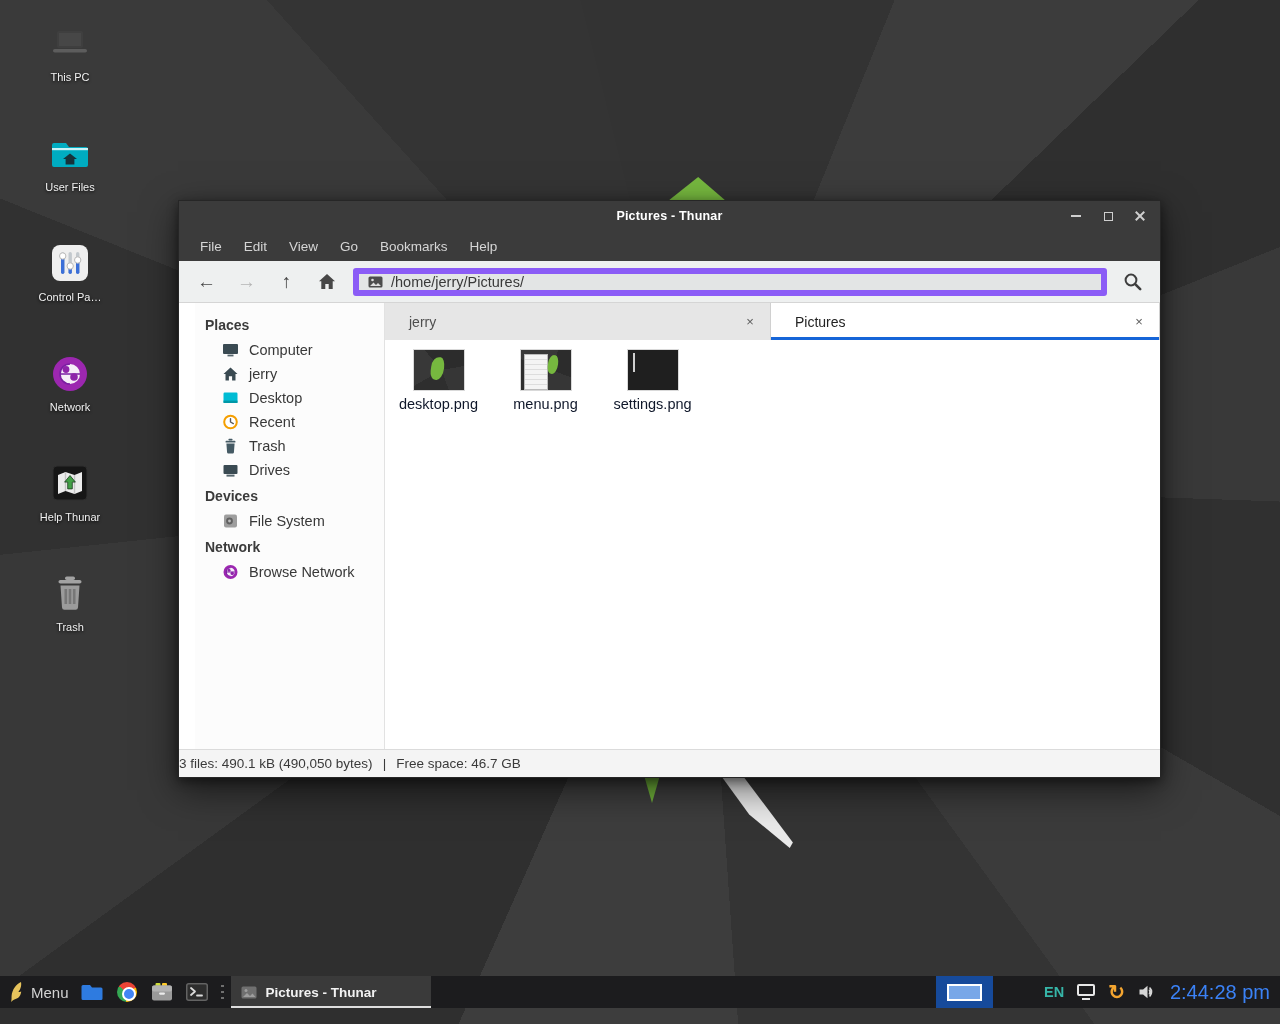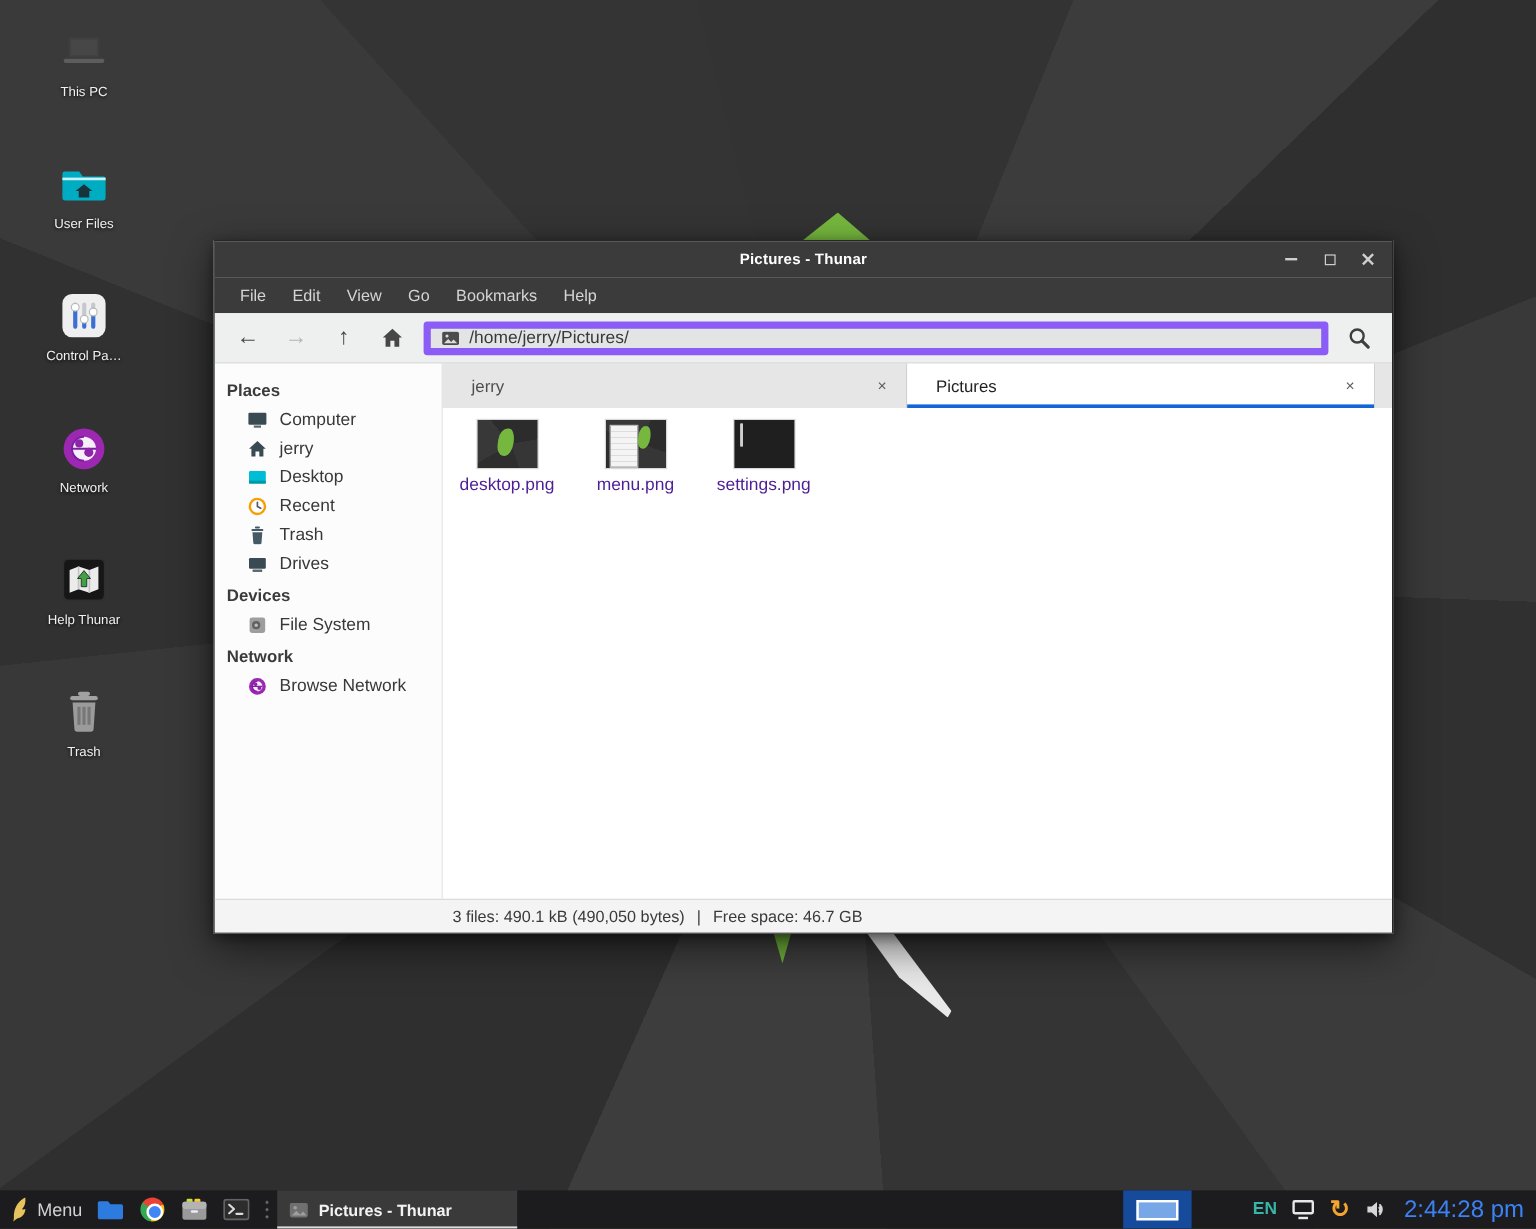--- a/index.html
+++ b/index.html
@@ -61,21 +61,21 @@
   .nb-back::before { content:'\2190'; }
   .nb-fwd::before  { content:'\2192'; }
   .nb-up::before   { content:'\2191'; }
   .pathfield { flex:1; height:28px; background:#e3e5e5; border:6px solid #8b5cf6; border-radius:3px;
                display:flex; align-items:center; padding:0 9px; gap:8px; cursor:text; }
   .pathfield .ptxt { color:#393939; font-size:14.5px; }
   .searchbtn { margin-left:13px; width:26px; height:26px; display:flex; align-items:center;
                justify-content:center; cursor:pointer; }
 
   .winbody { flex:1; display:flex; min-height:0; }
-  .sidebar { width:190px; background:#fcfcfc; border-right:1px solid #e2e2e2; padding-top:8px; }
+  .sidebar { width:190px; background:#fcfcfc; border-right:1px solid #e2e2e2; padding-top:8px;margin-left:16px; }
   .sechdr { font-weight:bold; font-size:14px; color:#3b3b3b; padding:6px 10px 5px; }
   .sitem { display:flex; align-items:center; gap:10px; padding:4px 6px 4px 27px;
            font-size:14.5px; color:#383838; cursor:pointer; }
   .sitem svg { flex:0 0 auto; }
 
   .main { flex:1; display:flex; flex-direction:column; min-width:0; }
   .tabbar { height:37px; background:#e6e6e6; display:flex; flex:0 0 37px; }
   .tab { width:387px; display:flex; align-items:center; padding:0 12px 0 24px;
          font-size:14px; color:#4e4e4e; border-right:1px solid #d0d0d0; cursor:pointer; position:relative; }
   .tab .tlabel { flex:1; }
@@ -99,28 +99,28 @@
   .t-menu::before { content:''; position:absolute; left:3px; top:4px; width:22px; height:34px;
                background:repeating-linear-gradient(#f4f4f4 0 4px, #dddddd 4px 5px);
                border:1px solid #bbb; }
   .t-menu::after { content:''; position:absolute; left:27px; top:5px; width:10px; height:19px;
                background:#76b83f; border-radius:60% 40% 55% 45%/50% 50% 60% 40%; transform:rotate(7deg); }
   .t-settings { background:#1f1f1f; padding:4px 5px; }
   .t-settings .inner { width:100%; height:100%; background:#f7f7f7;
       background-image:repeating-linear-gradient(90deg, #9aa4ad 0 3px, transparent 3px 8px),
                        repeating-linear-gradient(#8d98a2 0 3px, transparent 3px 9px);
       background-size:100% 100%; border:1px solid #cfcfcf; }
-  .fname { margin-top:6px; font-size:14.5px; color:#4c1d95; }
+  .fname { margin-top:6px; font-size:14.5px; color:#0f172a; }
 
   .statusbar { height:28px; background:#f4f4f4; border-top:1px solid #dbdbdb; display:flex;
-               align-items:center; padding-left:198px; gap:10px; font-size:13.5px; color:#3a3a3a;
+               align-items:center; gap:10px; font-size:13.5px; color:#3a3a3a;
                flex:0 0 28px; }
 
   
-  .taskbar { position:absolute; left:0; bottom:0; width:1280px; height:32px; background:#1c1c1e;
+  .taskbar { position:absolute; left:0; bottom:16px; width:1280px; height:32px; background:#1c1c1e;
              display:flex; align-items:center; }
   .tb-menu { display:flex; align-items:center; gap:8px; padding:0 12px 0 8px; height:32px; cursor:pointer; }
   .tb-menu .mtxt { color:#d2d2d2; font-size:15px; }
   .launchers { display:flex; align-items:center; gap:13px; margin-right:9px; }
   .lch { width:22px; height:22px; display:flex; align-items:center; justify-content:center; cursor:pointer; }
   .chrome { width:20px; height:20px; border-radius:50%; position:relative;
             background:conic-gradient(from -55deg, #ea4335 0 33.3%, #fbbc05 0 66.6%, #34a853 0 100%); }
   .chrome::after { content:''; position:absolute; left:5px; top:5px; width:10px; height:10px;
             border-radius:50%; background:#4285f4; border:2px solid #fff; }
   .grip { width:7px; height:20px; margin:0 5px 0 2px;

